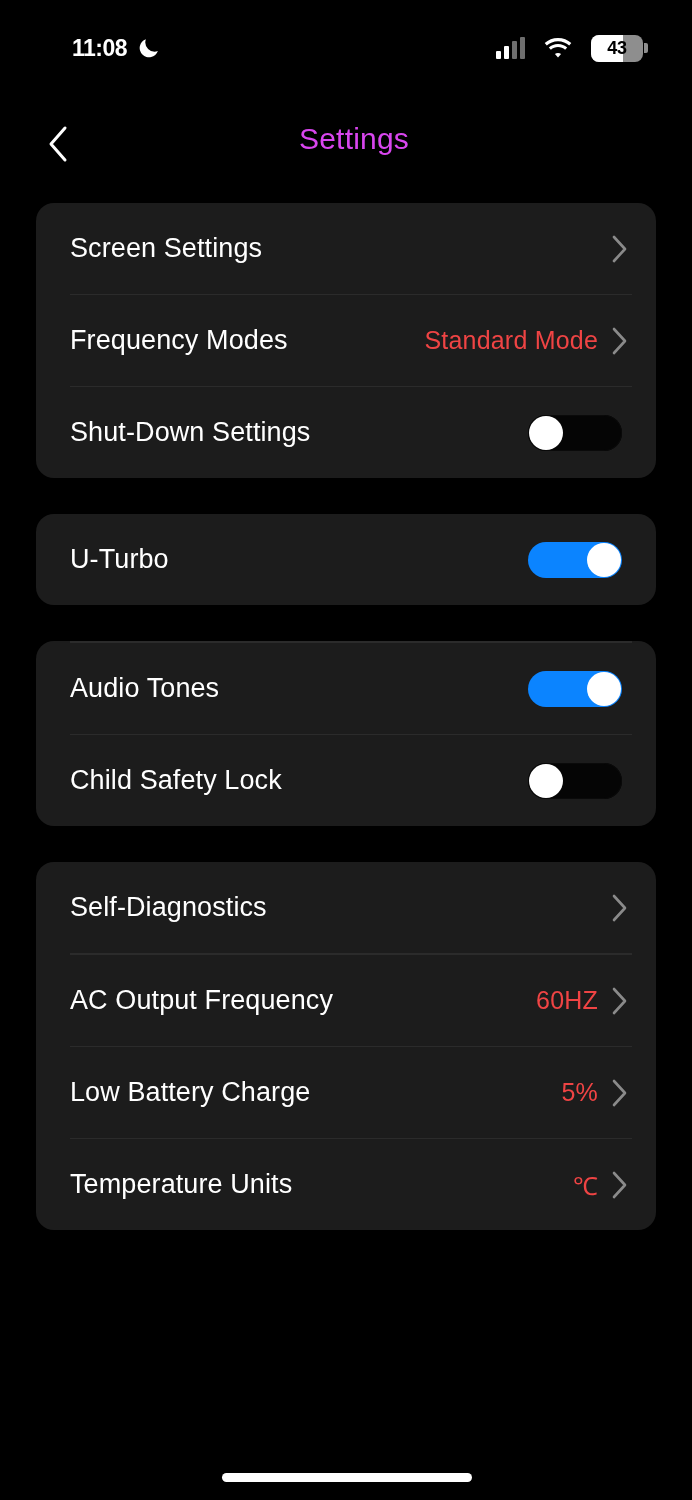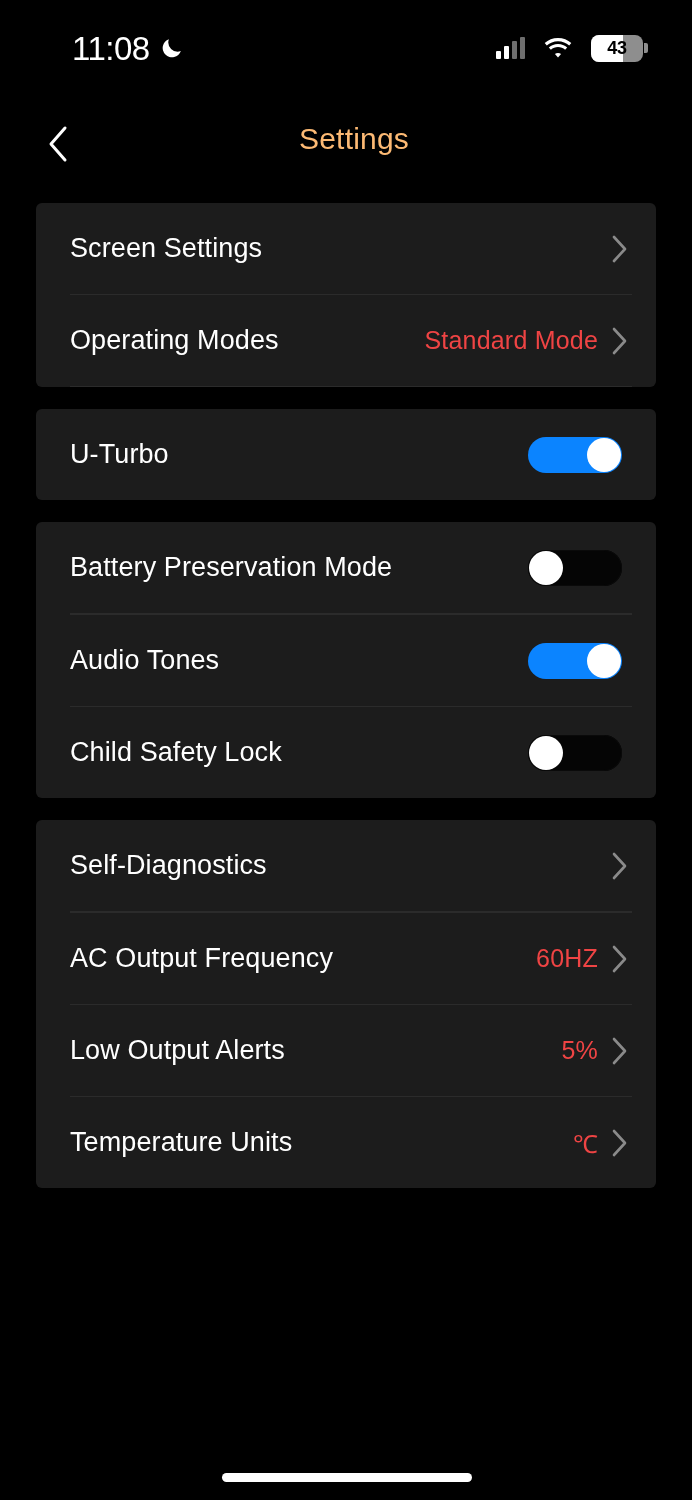--- a/index.html
+++ b/index.html
@@ -12,21 +12,21 @@
   }
   .screen { position:relative; width:692px; height:1500px; background:#000; }
 
   
   .statusbar {
     position:absolute; top:0; left:0; right:0; height:96px;
     display:flex; align-items:center; justify-content:space-between;
     padding:0 44px 0 72px;
   }
   .sb-left { display:flex; align-items:center; gap:9px; }
-  .sb-time { color:#fff; font-size:33px; font-weight:400; letter-spacing:-0.5px; line-height:1; }
+  .sb-time { color:#fff; font-size:23px; font-weight:700; letter-spacing:-0.5px; line-height:1; }
   .moon-icon { position:relative; width:25px; height:25px; display:inline-block; }
   .moon-icon svg { display:block; }
   .sb-right { display:flex; align-items:center; gap:18px; }
 
   .signal { display:flex; align-items:flex-end; gap:3px; height:22px; }
   .signal i { display:block; width:5px; background:#fff; border-radius:1px; }
   .signal i:nth-child(1){ height:8px; }
   .signal i:nth-child(2){ height:13px; }
   .signal i:nth-child(3){ height:18px; background:#6e6e6e; }
   .signal i:nth-child(4){ height:22px; background:#6e6e6e; }
@@ -43,27 +43,27 @@
   .batt-cap { width:4px; height:10px; background:#8e8e8e; border-radius:0 2px 2px 0; margin-left:1px; }
 
   
   .navbar { position:absolute; top:104px; left:0; right:0; height:80px; }
   .back-btn {
     position:absolute; left:32px; top:14px; width:52px; height:52px;
     display:flex; align-items:center; justify-content:center; cursor:pointer;
   }
   .nav-title {
     position:absolute; left:0; right:0; top:18px; text-align:center;
-    color:#fdba74; font-size:30px; font-weight:400; letter-spacing:0.2px;padding-left:16px;
+    color:#d946ef; font-size:30px; font-weight:400; letter-spacing:0.2px;padding-left:16px;
   }
 
   
   .content { position:absolute; top:203px; left:36px; width:620px; }
   .group {
-    background:#1c1c1c; border-radius:6px; overflow:hidden; margin-bottom:22px;
+    background:#1c1c1c; border-radius:18px; overflow:hidden; margin-bottom:36px;
   }
   .row {
     position:relative; display:flex; align-items:center;
     height:91px; padding:0 0 0 34px; cursor:pointer;
   }
   .row.toggle-row { height:91px; }
   .row .label {
     color:#fff; font-size:27px; font-weight:400; letter-spacing:0.1px;
     white-space:nowrap;
   }
@@ -147,63 +147,63 @@
       <div class="group">
         <div class="row">
           <span class="label">Screen Settings</span>
           <span class="spacer"></span>
           <svg class="chev" viewBox="0 0 16 28">
             <path d="M2 2 L13 14 L2 26" stroke="#8a8a8a" stroke-width="2.6" fill="none" stroke-linecap="round" stroke-linejoin="round"></path>
           </svg>
         </div>
         <div class="divider"></div>
         <div class="row">
-          <span class="label">Operating Modes</span>
+          <span class="label">Frequency Modes</span>
           <span class="spacer"></span>
           <span class="value">Standard Mode</span>
           <svg class="chev" viewBox="0 0 16 28">
             <path d="M2 2 L13 14 L2 26" stroke="#8a8a8a" stroke-width="2.6" fill="none" stroke-linecap="round" stroke-linejoin="round"></path>
           </svg>
         </div>
         <div class="divider"></div>
+        <div class="row toggle-row">
+          <span class="label">Shut-Down Settings</span>
+          <span class="spacer"></span>
+          <span class="switch">
+            <span class="knob"></span>
+          </span>
+        </div>
       </div>
       <div class="group">
         <div class="row toggle-row">
           <span class="label">U-Turbo</span>
           <span class="spacer"></span>
           <span class="switch on">
             <span class="knob"></span>
           </span>
         </div>
       </div>
       <div class="group">
-        <div class="row toggle-row">
-          <span class="label">Battery Preservation Mode</span>
+        <div class="divider"></div>
+        <div class="divider"></div>
+        <div class="row toggle-row">
+          <span class="label">Audio Tones</span>
+          <span class="spacer"></span>
+          <span class="switch on">
+            <span class="knob"></span>
+          </span>
+        </div>
+        <div class="divider"></div>
+        <div class="row toggle-row">
+          <span class="label">Child Safety Lock</span>
           <span class="spacer"></span>
           <span class="switch">
             <span class="knob"></span>
           </span>
         </div>
-        <div class="divider"></div>
-        <div class="divider"></div>
-        <div class="row toggle-row">
-          <span class="label">Audio Tones</span>
-          <span class="spacer"></span>
-          <span class="switch on">
-            <span class="knob"></span>
-          </span>
-        </div>
-        <div class="divider"></div>
-        <div class="row toggle-row">
-          <span class="label">Child Safety Lock</span>
-          <span class="spacer"></span>
-          <span class="switch">
-            <span class="knob"></span>
-          </span>
-        </div>
       </div>
       <div class="group">
         <div class="row">
           <span class="label">Self-Diagnostics</span>
           <span class="spacer"></span>
           <svg class="chev" viewBox="0 0 16 28">
             <path d="M2 2 L13 14 L2 26" stroke="#8a8a8a" stroke-width="2.6" fill="none" stroke-linecap="round" stroke-linejoin="round"></path>
           </svg>
         </div>
         <div class="divider"></div>
@@ -211,21 +211,21 @@
         <div class="row">
           <span class="label">AC Output Frequency</span>
           <span class="spacer"></span>
           <span class="value">60HZ</span>
           <svg class="chev" viewBox="0 0 16 28">
             <path d="M2 2 L13 14 L2 26" stroke="#8a8a8a" stroke-width="2.6" fill="none" stroke-linecap="round" stroke-linejoin="round"></path>
           </svg>
         </div>
         <div class="divider"></div>
         <div class="row">
-          <span class="label">Low Output Alerts</span>
+          <span class="label">Low Battery Charge</span>
           <span class="spacer"></span>
           <span class="value">5%</span>
           <svg class="chev" viewBox="0 0 16 28">
             <path d="M2 2 L13 14 L2 26" stroke="#8a8a8a" stroke-width="2.6" fill="none" stroke-linecap="round" stroke-linejoin="round"></path>
           </svg>
         </div>
         <div class="divider"></div>
         <div class="row">
           <span class="label">Temperature Units</span>
           <span class="spacer"></span>

